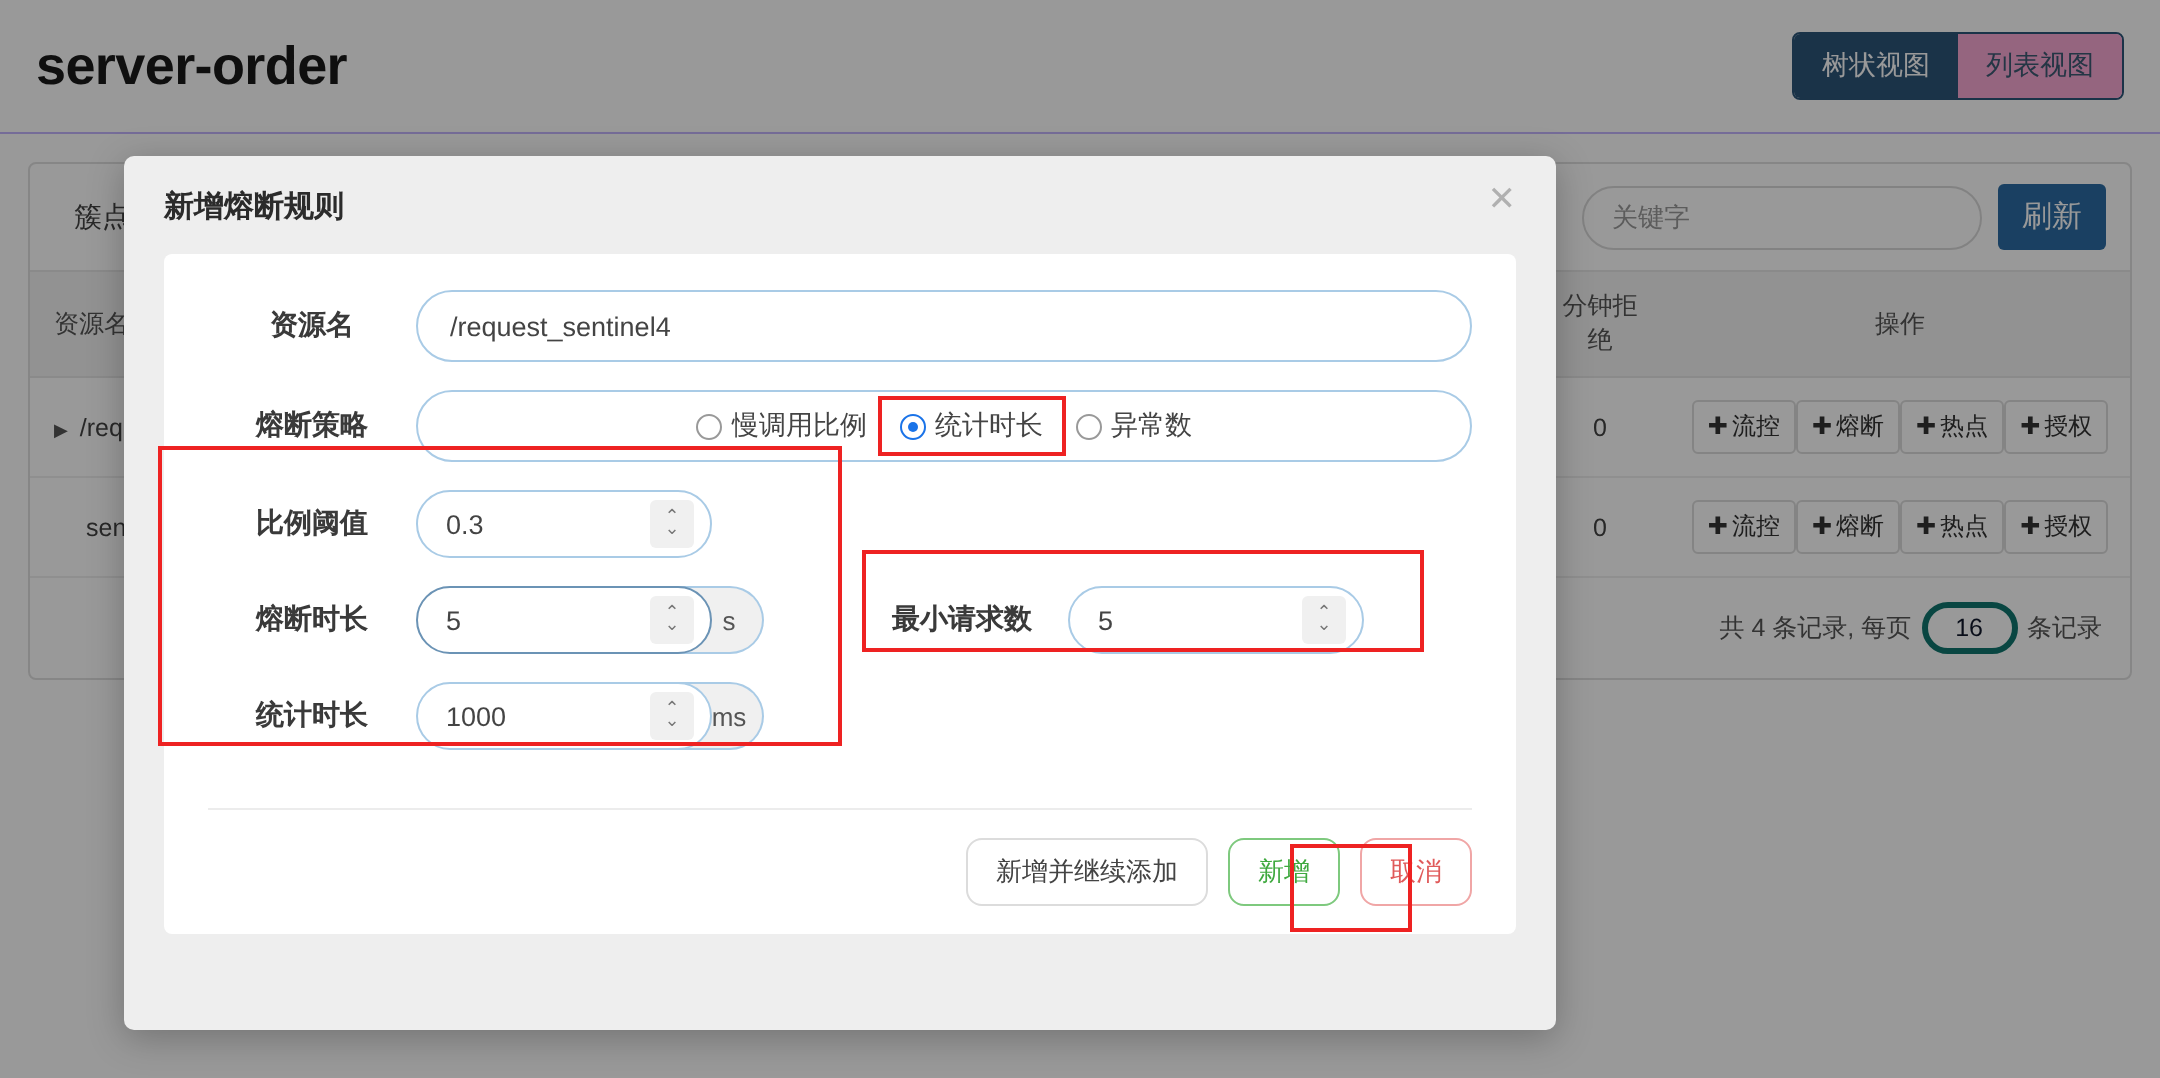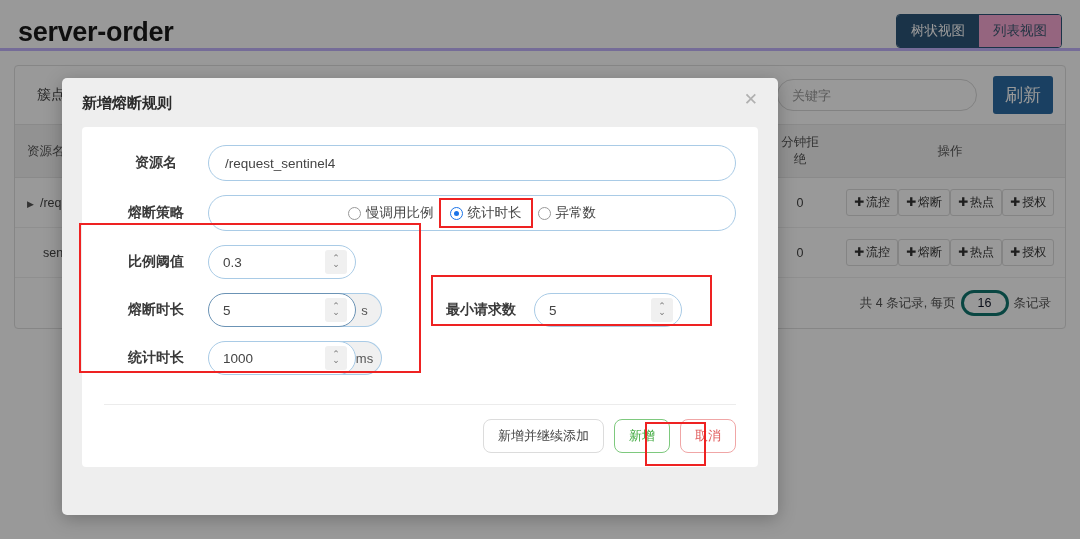--- a/index.html
+++ b/index.html
@@ -10,23 +10,23 @@
     font-family: "Liberation Sans", "DejaVu Sans", sans-serif;
   }
   body { background: #ffffff; position: relative; }
 
   
   #page {
     position: absolute; inset: 0;
     background: #ffffff;
   }
   .page-header {
-    height: 51px;
-    border-bottom: 3px solid #c4b5fd;
-    display: flex; align-items: flex-end;
+    height: 67px;
+    border-bottom: 1px solid #c4b5fd;
+    display: flex; align-items: center;
     padding: 0 18px;
     background: #fff;
   }
   .page-title {
     font-size: 27px; font-weight: bold; color: #1a1a1a;
     letter-spacing: -0.3px;
   }
   .view-toggle {
     margin-left: auto; display: flex;
     border-radius: 4px; overflow: hidden;
@@ -51,32 +51,32 @@
     display: flex; align-items: center;
     padding: 10px 12px;
     gap: 10px;
   }
   .tabs { display: flex; gap: 4px; }
   .tab {
     font-size: 14px; color: #444;
     padding: 6px 10px; cursor: pointer;
     border-radius: 3px;
   }
-  .search-box { margin-left: auto; display: flex; align-items: center; gap: 16px; }
+  .search-box { margin-left: auto; display: flex; align-items: center; gap: 8px; }
   .search-input {
     width: 200px; height: 32px;
     border: 1px solid #d9d9d9; border-radius: 16px;
     padding: 0 14px; font-size: 13px; font-family: inherit;
     color: #333; outline: none; background: #fff;
   }
   .search-input::placeholder { color: #999; }
   .refresh-btn {
     background: #2c6ca3; color: #fff;
     border: none; border-radius: 3px;
-    font-family: inherit; font-size: 18px;
+    font-family: inherit; font-size: 15px;
     padding: 7px 12px; cursor: pointer;
   }
 
   table.rules { width: 100%; border-collapse: collapse; table-layout: fixed; }
   table.rules th {
     background: #f4f4f4;
     font-size: 12.5px; font-weight: normal; color: #555;
     padding: 9px 6px; border-top: 1px solid #e6e6e6;
     border-bottom: 1px solid #e6e6e6;
     vertical-align: middle;

